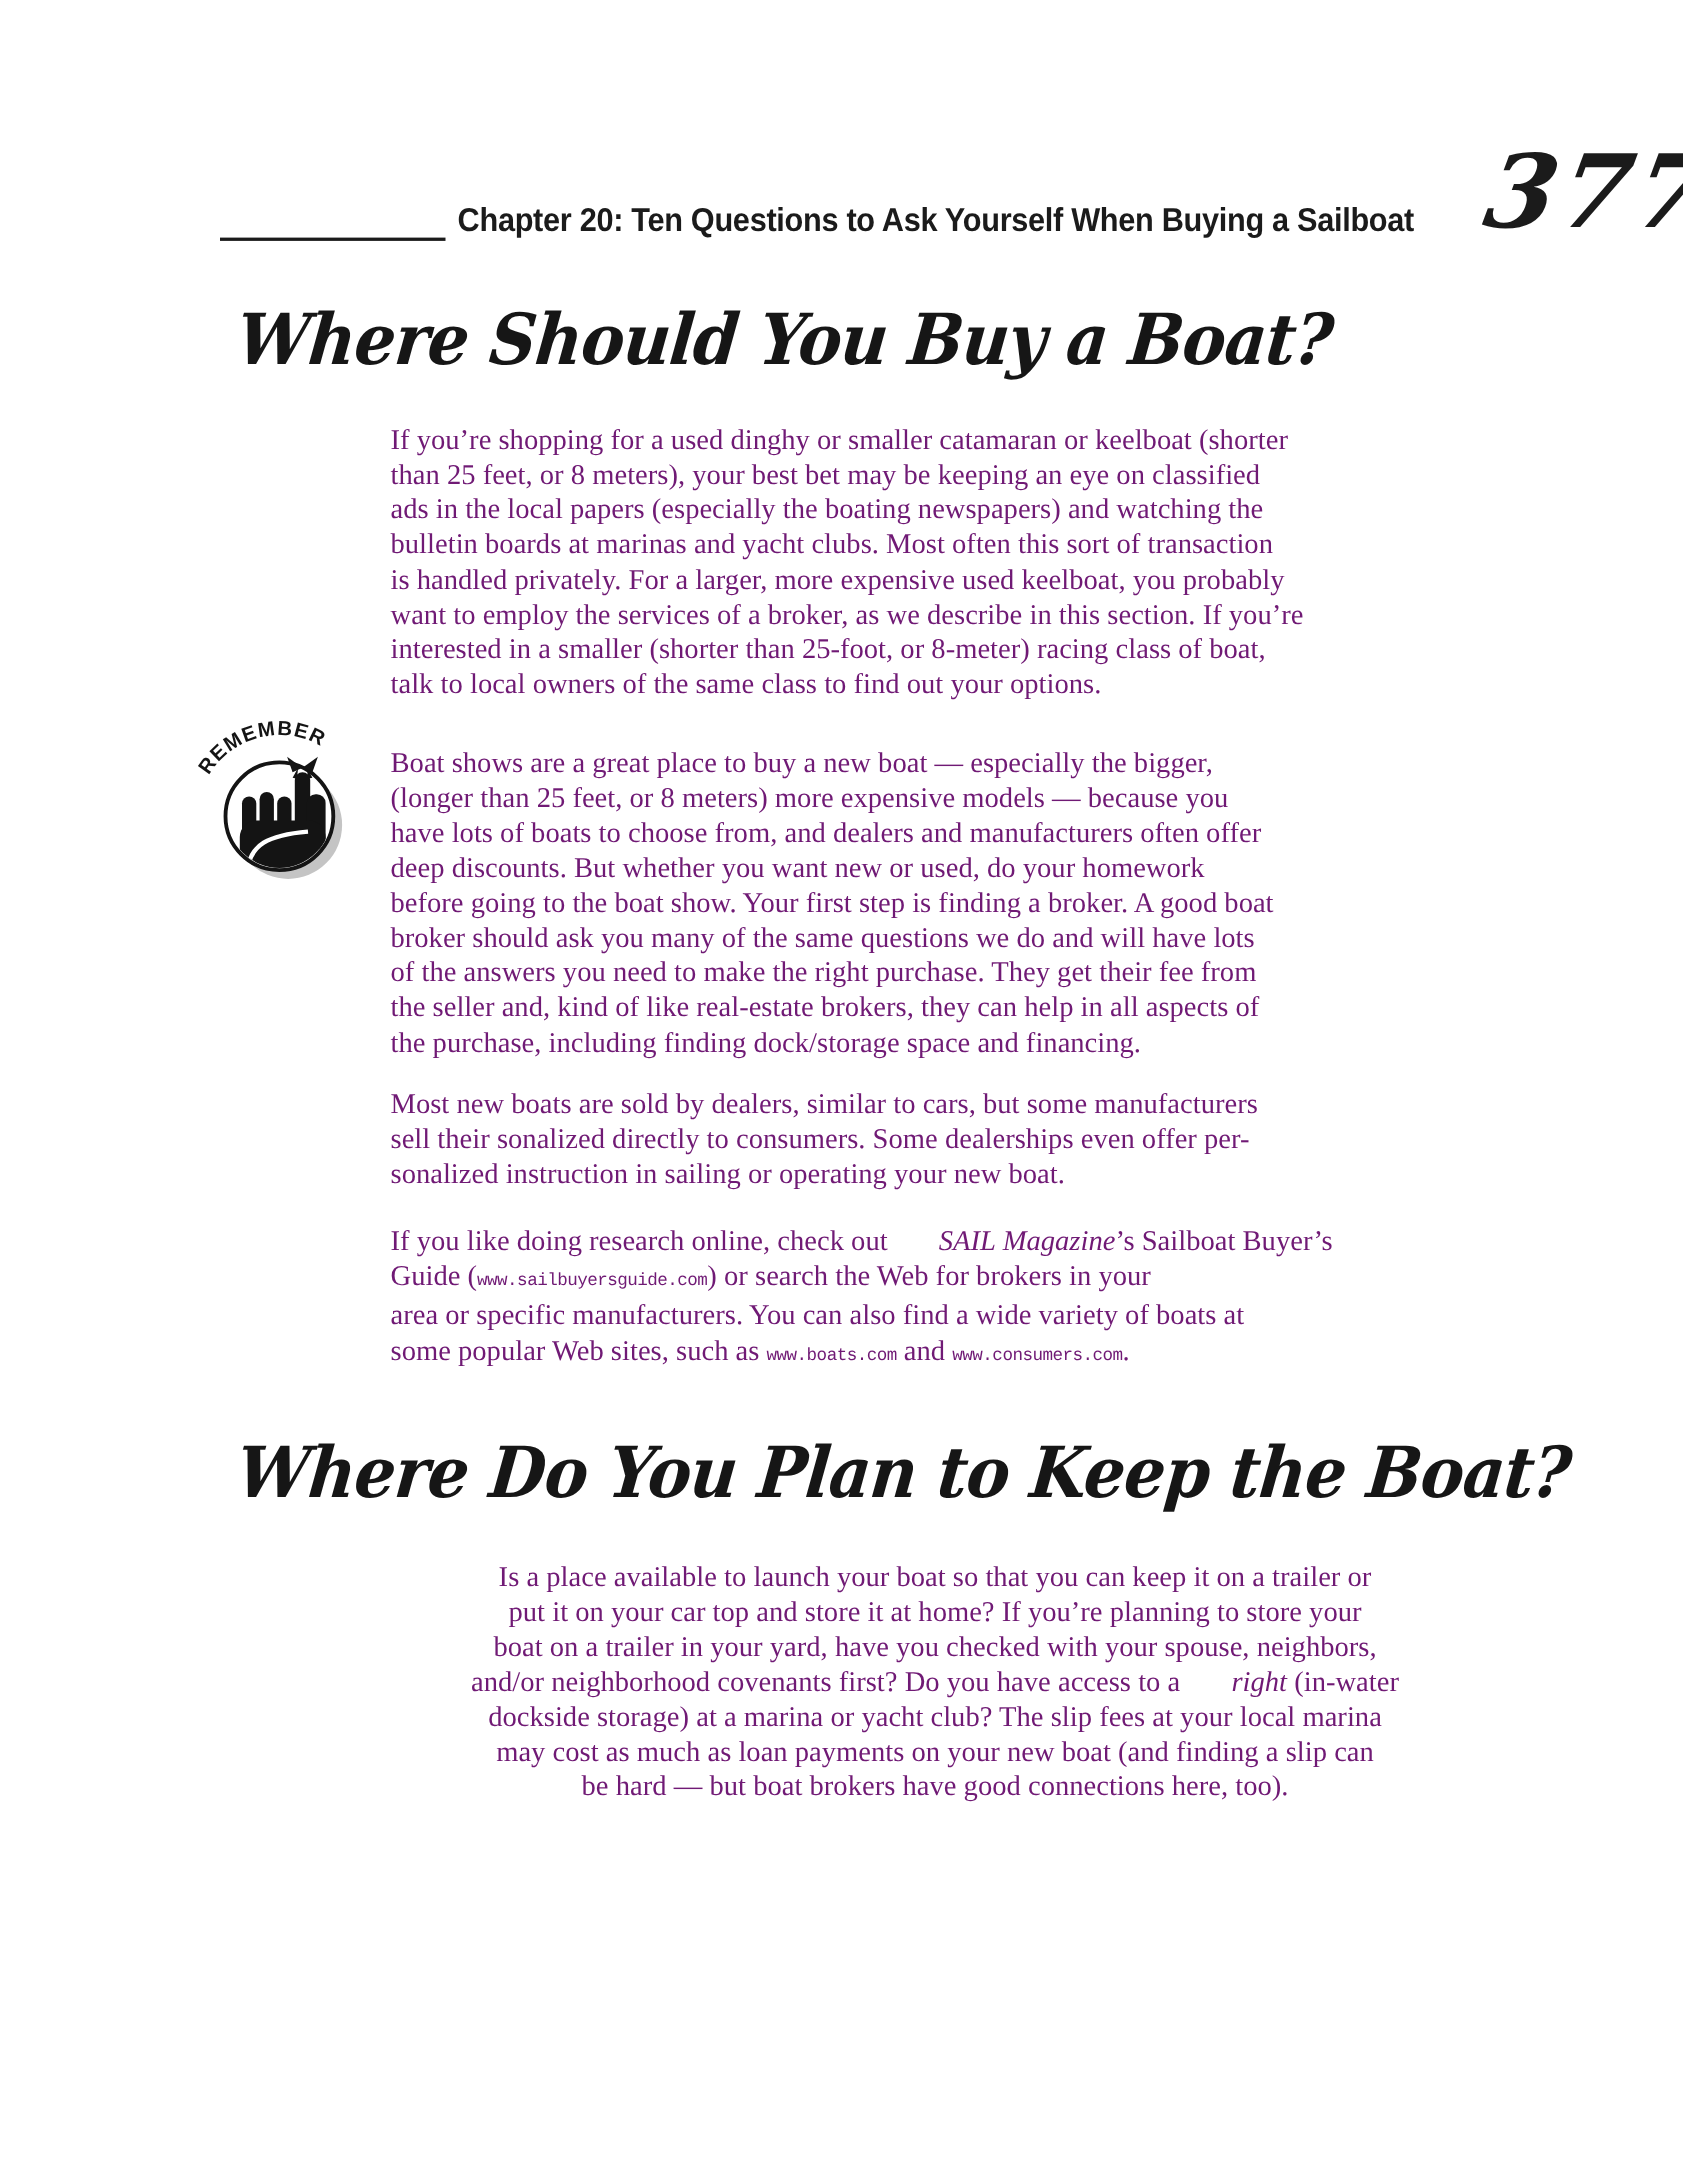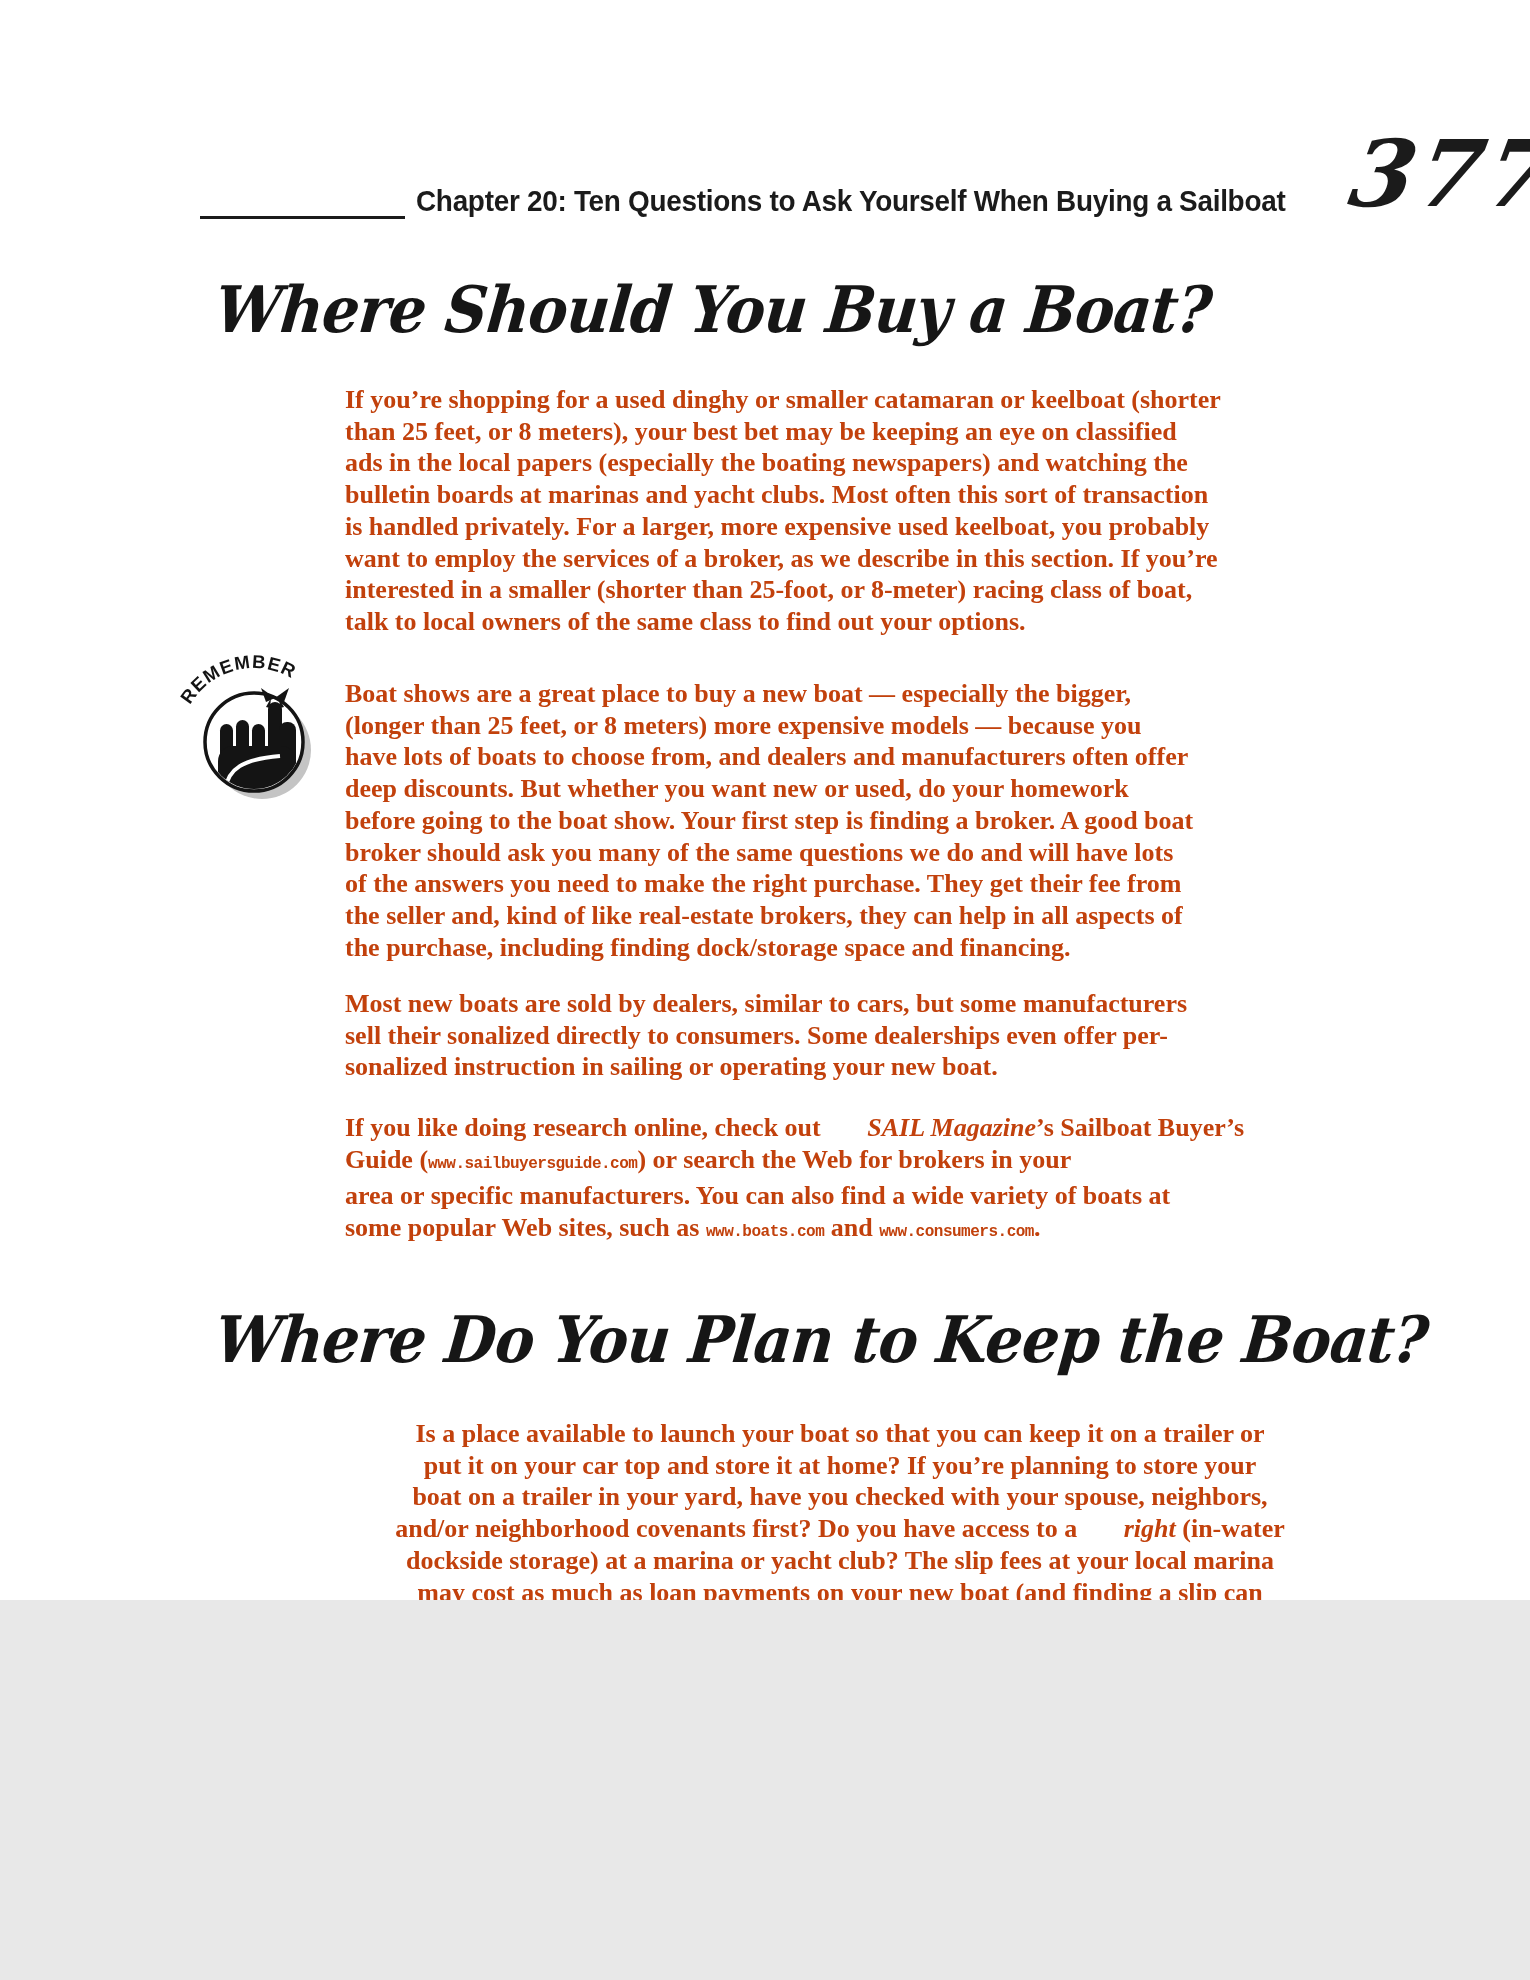--- a/index.html
+++ b/index.html
@@ -1,19 +1,19 @@
 <!DOCTYPE html>
 <html><head>
 <meta charset="utf-8">
 <style>
   html, body { margin: 0; padding: 0; background: #e8e8e8; }
   .page {
     position: relative;
     width: 1530px;
-    height: 1600px;
+    height: 1980px;
     background: #ffffff;
     margin: 0 auto;
     overflow: hidden;
     color: #1e1e1e;
     font-family: "Liberation Serif", serif;
   }
 
   
   .runhead-rule {
     position: absolute;
@@ -58,28 +58,27 @@
     transform: scaleX(0.92) skewX(-6deg);
     transform-origin: left bottom;
     white-space: nowrap;
   }
   #head-buy  { top: 272px; }
   #head-keep { top: 1302px; }
 
   
   .body-para {
     position: absolute;
-    left: 345px;
+    left: 355px;
     width: 990px;
     margin: 0;
     font-size: 26px;
     line-height: 31.7px;
-    color: #c2410c;
+    color: #701a75;
     white-space: pre-line;
-    font-weight: bold;
   }
   #para-classified { top: 384px; }
   #para-boat-shows { top: 678px; }
   #para-dealers    { top: 988px; }
   #para-online     { top: 1112px; }
   #para-keep       { top: 1418px; text-align: center; }
 
   .ital { font-style: italic; margin-left: 40px; }
   .mono {
     font-family: "Liberation Mono", monospace;

